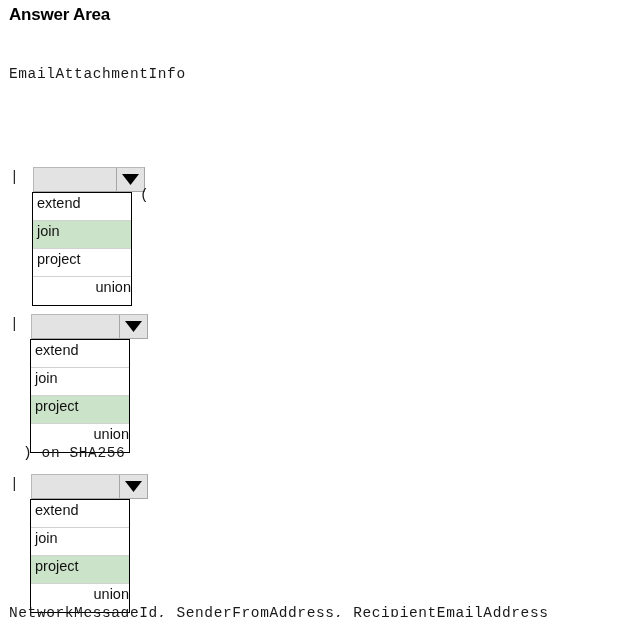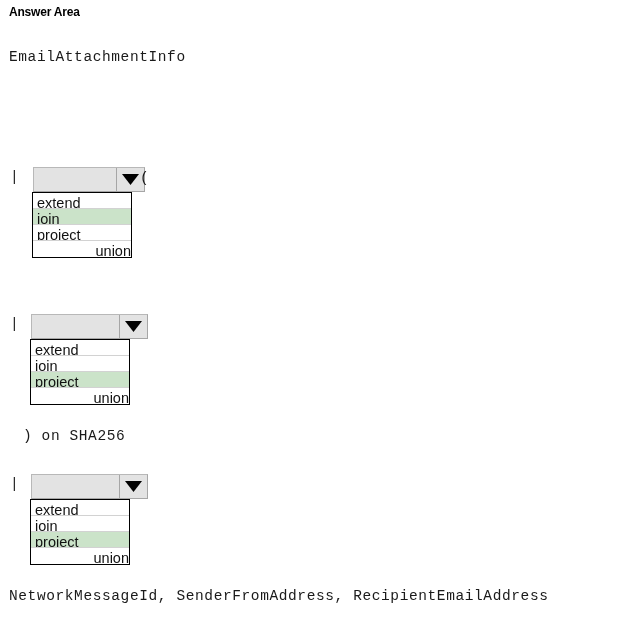--- a/index.html
+++ b/index.html
@@ -18,33 +18,34 @@
   .page {
     position: relative;
     width: 641px;
     height: 617px;
   }
   .heading {
     position: absolute;
     left: 9px;
     top: 5px;
     font-family: "Liberation Sans", sans-serif;
-    font-size: 12px;
+    font-size: 17px;
     font-weight: bold;
     letter-spacing: -0.2px;
     color: #000000;
     white-space: nowrap;
   }
   .code-line {
     position: absolute;
     font-family: "Liberation Mono", "DejaVu Sans Mono", monospace;
     font-size: 14.5px;
     letter-spacing: 0.6px;
     color: #1a1a1a;
     white-space: pre;
+    margin-top: 17px;
   }
   .pipe {
     position: absolute;
     font-family: "Liberation Mono", "DejaVu Sans Mono", monospace;
     font-size: 14.5px;
     color: #1a1a1a;
     white-space: pre;
   }
   
   .dd-group {
@@ -80,21 +81,21 @@
   }
   .dd-list {
     position: absolute;
     left: 0;
     box-sizing: border-box;
     background: #ffffff;
     border: 1.6px solid #000000;
     width: 100px;
   }
   .dd-option {
-    height: 16px;
+    height: 28px;
     line-height: 20px;
     box-sizing: border-box;
     padding-left: 4px;
     font-family: "Liberation Sans", sans-serif;
     font-size: 14.5px;
     color: #111111;
     border-bottom: 1px solid #d2d2d2;
     background: #ffffff;
     white-space: nowrap;
     overflow: hidden;

